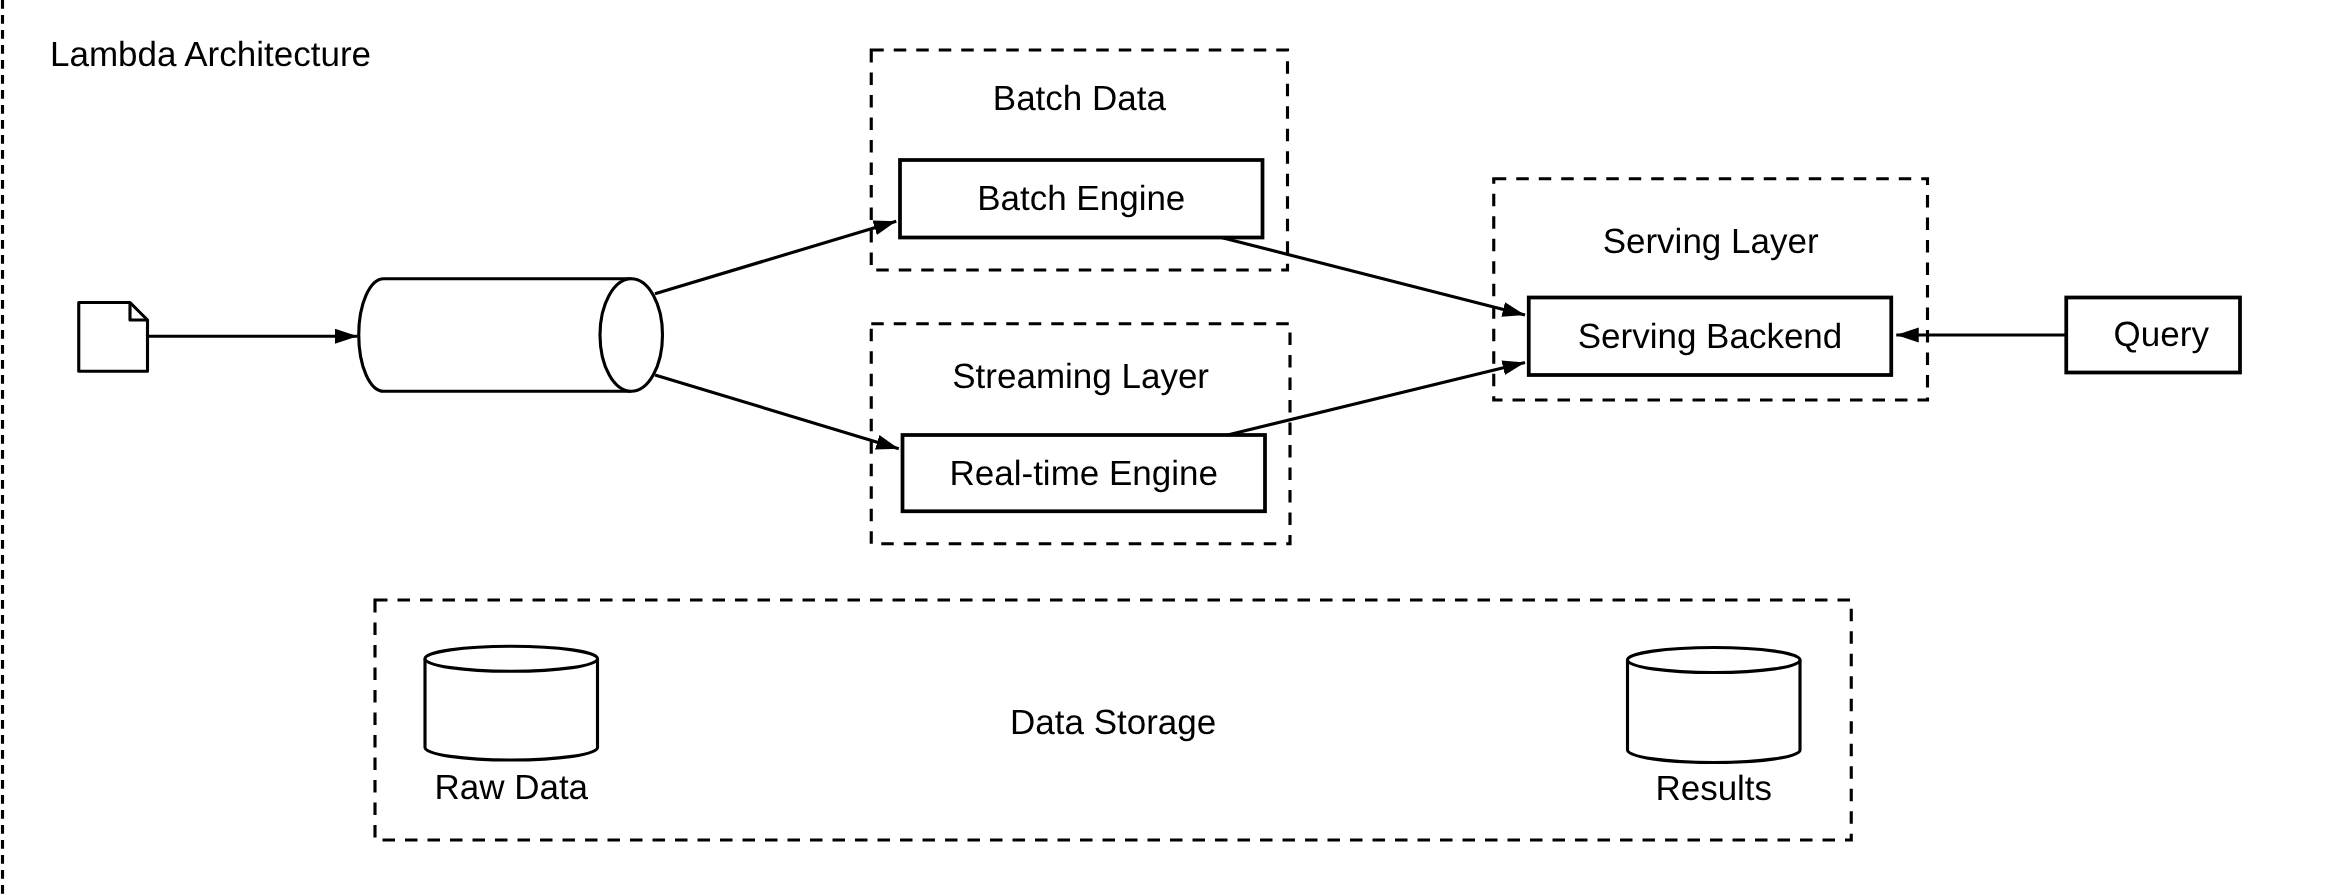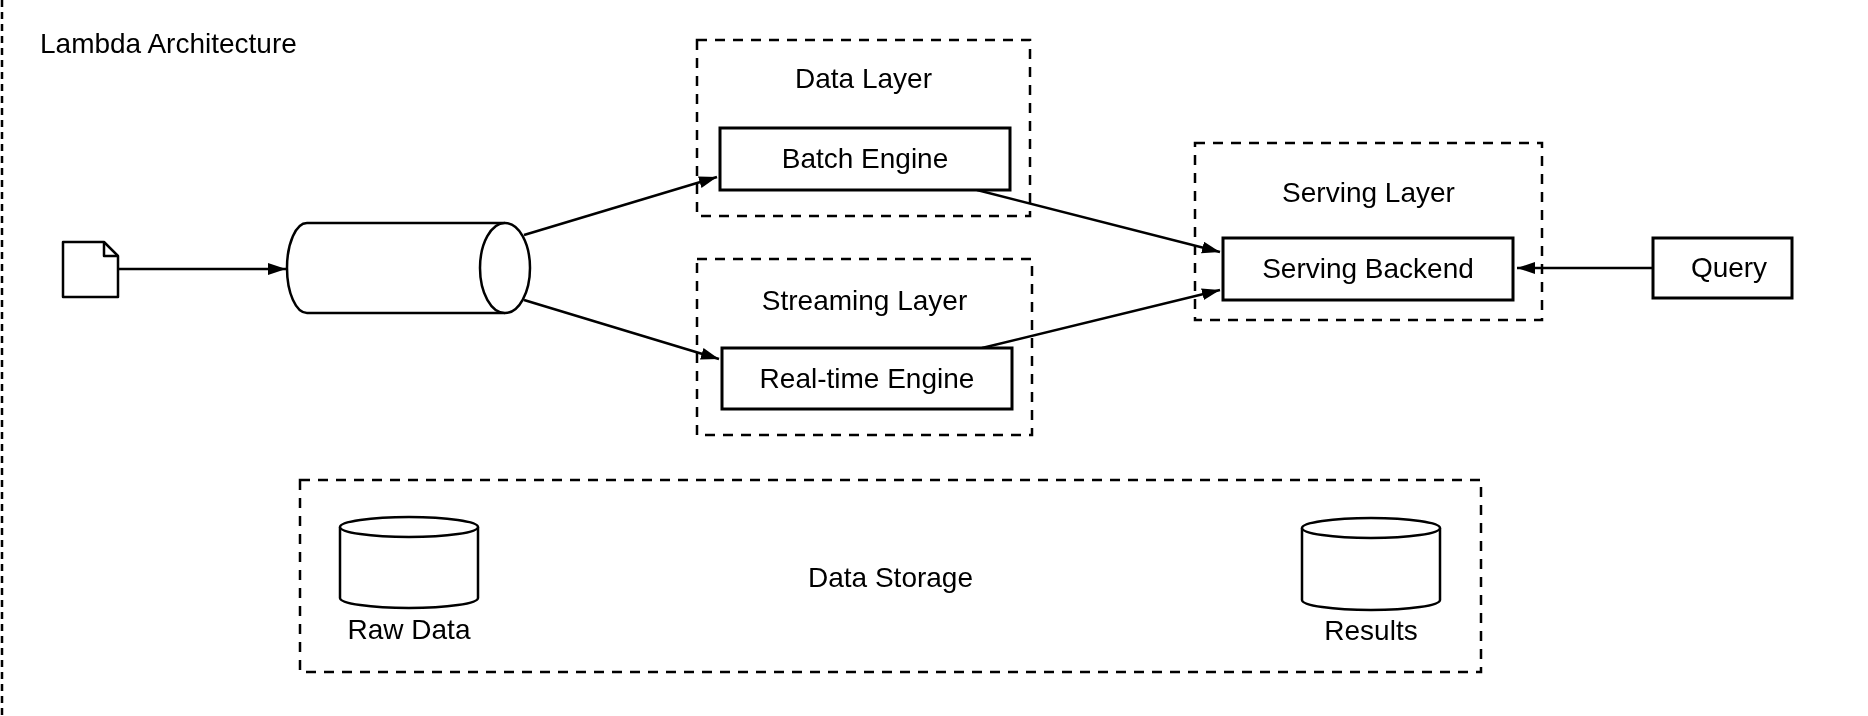--- a/index.html
+++ b/index.html
@@ -96,21 +96,21 @@
       <ellipse cx="409" cy="527" rx="69" ry="10" fill="#fff" stroke="#000" stroke-width="2.5"></ellipse>
     </g>
     <g>
       <path d="M1302,528 V600 A69,10 0 0 0 1440,600 V528" fill="#fff" stroke="#000" stroke-width="2.5"></path>
       <ellipse cx="1371" cy="528" rx="69" ry="10" fill="#fff" stroke="#000" stroke-width="2.5"></ellipse>
     </g>
   </svg>
 
   <div class="label" id="diagram-title">Lambda Architecture</div>
 
-  <div class="label centered" id="batch-layer-label">Data Layer</div>
+  <div class="label centered" id="batch-layer-label">Batch Data</div>
   <div class="label centered" id="streaming-layer-label">Streaming Layer</div>
   <div class="label centered" id="data-storage-label">Data Storage</div>
   <div class="label centered" id="serving-layer-label">Serving Layer</div>
 
   <div class="label node-label" id="batch-engine-label">Batch Engine</div>
   <div class="label node-label" id="realtime-engine-label">Real-time Engine</div>
   <div class="label node-label" id="serving-backend-label">Serving Backend</div>
   <div class="label node-label" id="query-label">Query</div>
 
   <div class="label centered" id="raw-data-label">Raw Data</div>

